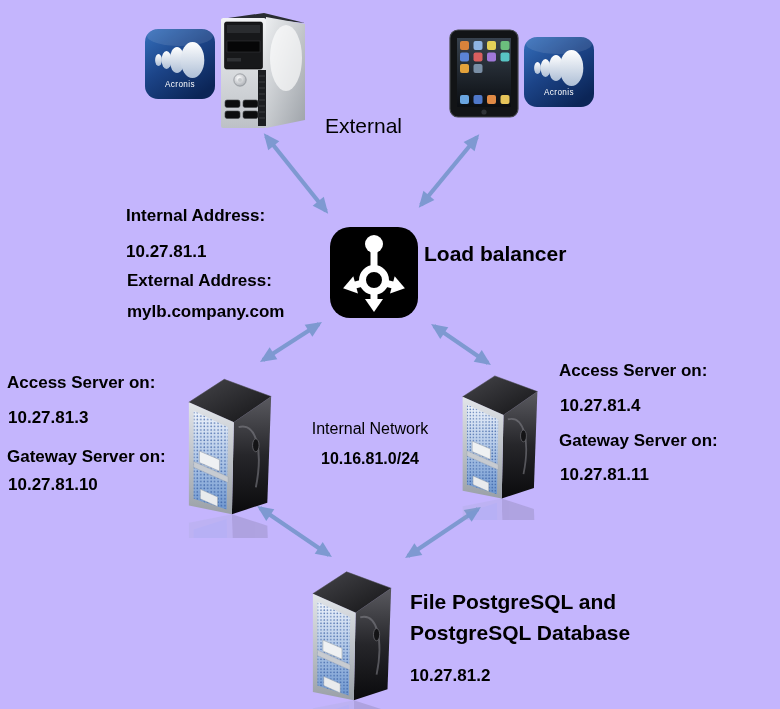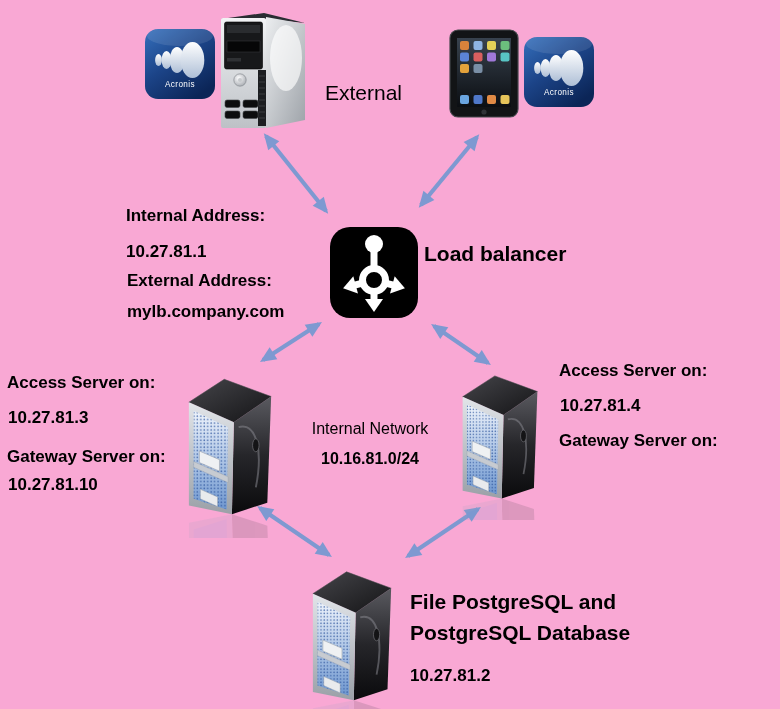--- a/index.html
+++ b/index.html
@@ -1,24 +1,24 @@
 <!DOCTYPE html>
 <html><head>
 <meta charset="utf-8">
 <style>
   html,body{margin:0;padding:0;background:#fff;}
   #stage{
-    position:relative;width:780px;height:709px;background:#f9a8d4;overflow:hidden;
+    position:relative;width:780px;height:709px;background:#c4b5fd;overflow:hidden;
     font-family:"Liberation Sans",sans-serif;color:#000;text-decoration:underline;
   }
   .abs{position:absolute;}
   .lbl{position:absolute;font-weight:700;font-size:17px;line-height:22px;white-space:nowrap;color:#000;}
   .lbl-lg{font-size:21px;}
   .reg{font-weight:400;}
-  .two-line{line-height:30px;}
+  .two-line{line-height:30px;margin-top:33px;}
   #lb-icon{
     position:absolute;left:330px;top:227px;width:88px;height:91px;
     background:#000;border-radius:20px;
   }
   #lb-icon svg{position:absolute;inset:0;}
   #internal-network-box{
     position:absolute;left:280px;top:414px;width:180px;text-align:center;
     font-size:16px;line-height:30px;white-space:nowrap;
   }
   #internal-network-box .subnet{font-weight:700;}
@@ -241,20 +241,21 @@
   </div>
 
   <div class="abs" style="left:460px;top:364px;width:80px;height:156px">
     <svg width="80" height="156" viewBox="0 0 92 178">
         <use href="#sym-server"></use>
       </svg>
   </div>
   <div class="lbl" style="left:559px;top:360px">Access Server on:</div>
   <div class="lbl" style="left:560px;top:395px">10.27.81.4</div>
   <div class="lbl" style="left:559px;top:430px">Gateway Server on:</div>
+  <div class="lbl" style="left:560px;top:464px">10.27.81.11</div>
 
   <div class="abs" style="left:310px;top:560px;width:84px;height:162px">
     <svg width="84" height="162" viewBox="0 0 92 178">
         <use href="#sym-server"></use>
       </svg>
   </div>
   <div class="lbl lbl-lg" style="left:410px;top:591px">File PostgreSQL and</div>
   <div class="lbl lbl-lg" style="left:410px;top:622px">PostgreSQL Database</div>
   <div class="lbl" style="left:410px;top:665px">10.27.81.2</div>
 

